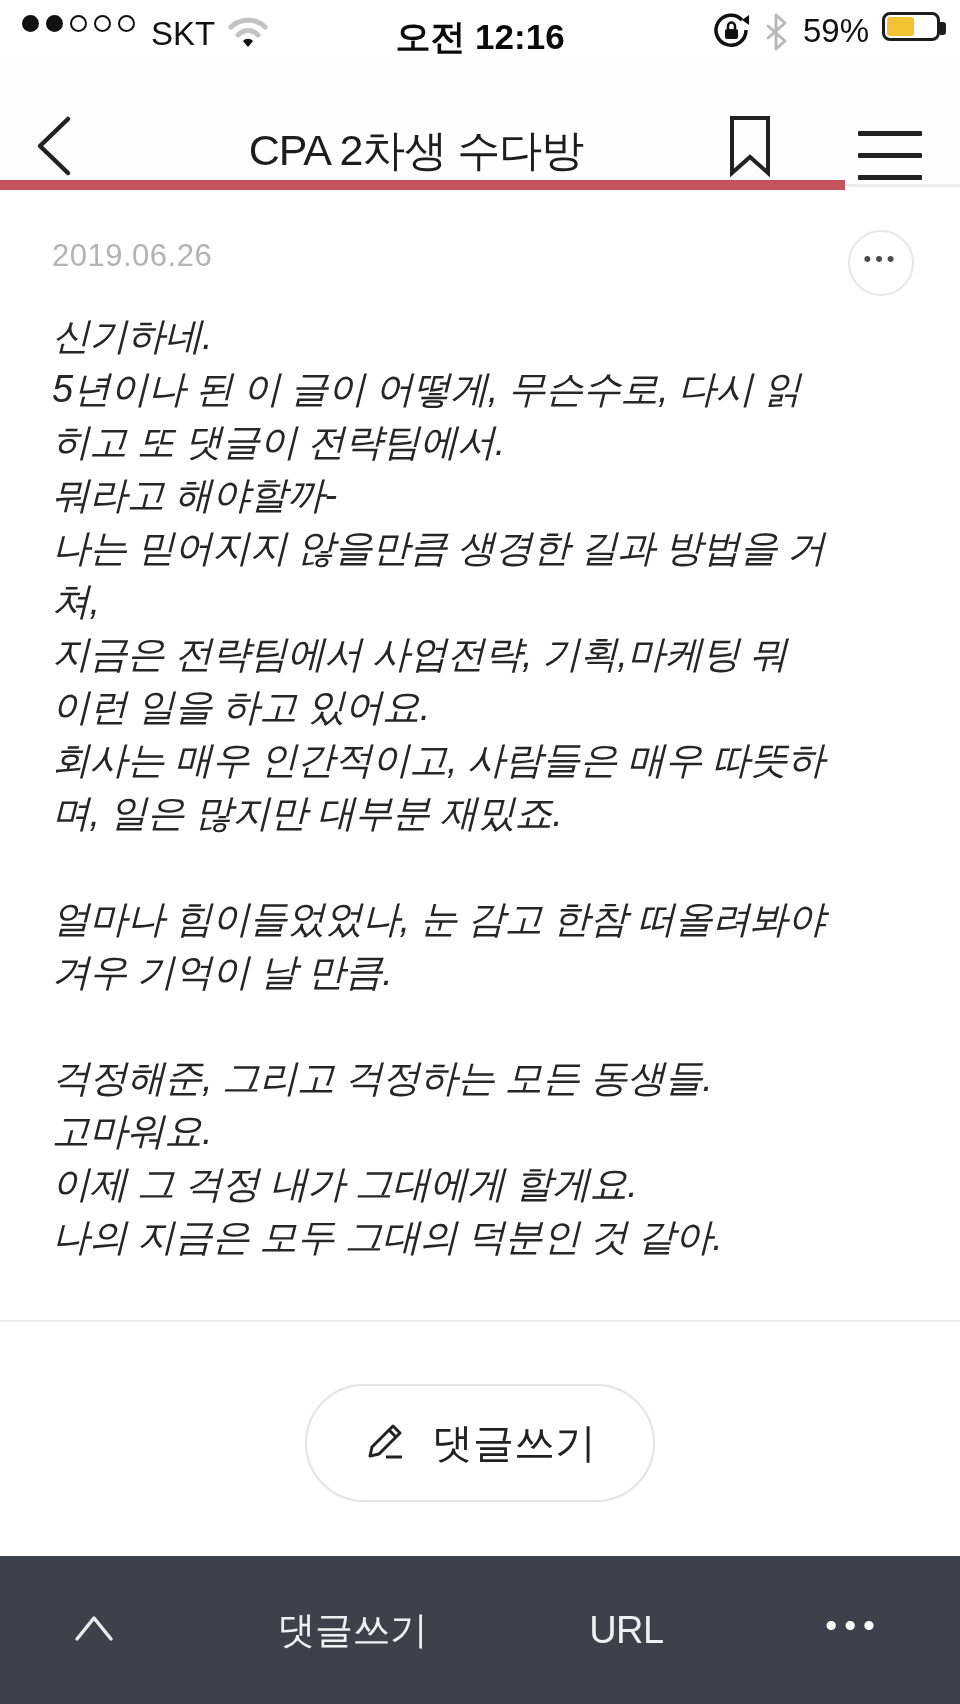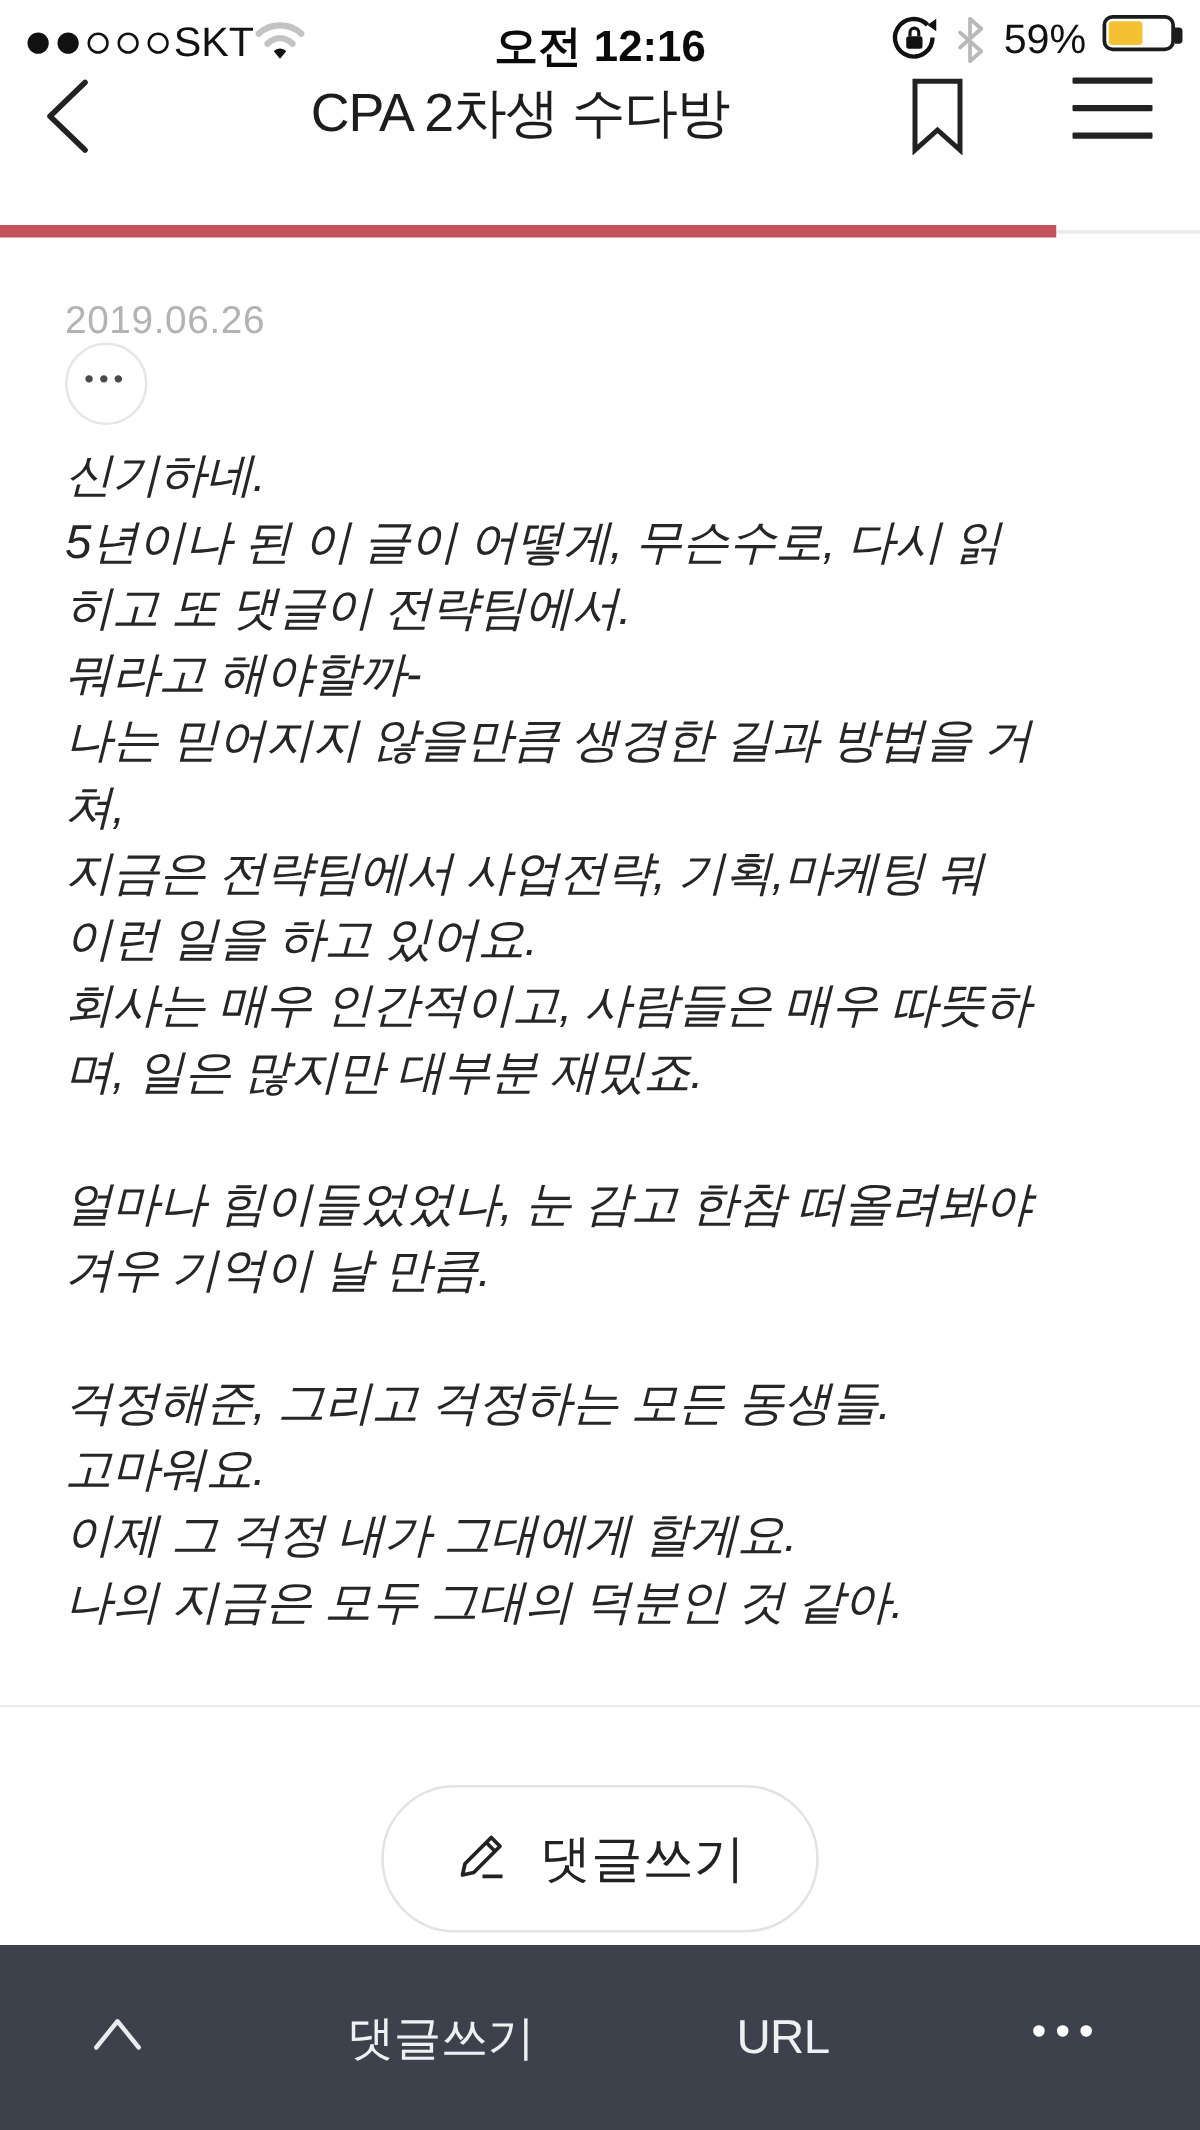--- a/index.html
+++ b/index.html
@@ -4,46 +4,46 @@
 <style>
   * { margin:0; padding:0; box-sizing:border-box; }
   html,body { background:#fff; }
   .screen {
     width:960px; height:1704px; background:#ffffff; position:relative;
     font-family:"Liberation Sans", sans-serif; overflow:hidden; margin:0 auto;
   }
   
   .statusbar { height:62px; display:flex; align-items:center; justify-content:space-between;
     padding:6px 20px 0 22px; position:relative; color:#111; }
-  .sb-left { display:flex; align-items:center; }
+  .sb-left { display:flex; align-items:flex-start; gap:12px; }
   .sig-dots { display:flex; gap:7px; margin-right:4px; }
   .sig-dot { width:17px; height:17px; border-radius:50%; border:2px solid #111; }
   .sig-dot.filled { background:#111; }
   .carrier { font-size:33px; color:#111; }
   .sb-time { position:absolute; left:50%; transform:translateX(-50%); top:14px;
     font-size:35px; font-weight:700; color:#0a0a0a; }
   .sb-right { display:flex; gap:13px; }
   .pct { font-size:33px; color:#111; }
   .battery { position:relative; width:58px; height:29px; border:3px solid #1c1c1c; border-radius:8px; }
   .battery-fill { position:absolute; left:2px; top:2px; bottom:2px; border-radius:3px; background:#f2c233; }
   .battery-nub { position:absolute; right:-9px; top:7px; width:6px; height:13px; background:#1c1c1c; border-radius:0 3px 3px 0; }
   
-  .navbar { height:118px; display:flex; align-items:flex-start; padding:0 38px 0 34px; background:#fefefe; }
+  .navbar { height:118px; display:flex; align-items:flex-end; padding:0 38px 0 34px; background:#fefefe; }
   .back-btn { width:70px; background:none; border:none; display:flex; align-items:center; cursor:pointer; }
   .nav-title { flex:1; text-align:center; font-size:43px; font-weight:500; color:#1d1d1f; letter-spacing:-1px; }
   .bookmark-btn, .menu-btn { background:none; border:none; cursor:pointer; display:flex; align-items:center; }
   .bookmark-btn { margin-right:86px; }
   .menu-icon span { display:block; width:64px; height:5px; background:#222; border-radius:1px; }
   .menu-icon span + span { margin-top:17px; }
   
   .progress-track { height:10px; position:relative; background:#fff; }
   .progress-rest { position:absolute; left:0; right:0; top:4px; height:3px; background:#ececec; }
   .progress-fill { position:absolute; left:0; top:0; height:10px; background:#c4535d; }
   
-  .post-head { margin:40px 46px 0 52px; display:flex; justify-content:space-between; align-items:flex-start;flex-direction:column; }
+  .post-head { margin:40px 46px 0 52px; display:flex; justify-content:space-between; align-items:flex-start; }
   .post-date { font-size:31px; color:#b3b3b3; letter-spacing:.5px; padding-top:8px; }
   .more-btn { width:66px; height:66px; border:2px solid #e6e6e6; border-radius:50%; background:#fff;
     color:#4a4a4a; cursor:pointer; display:flex; align-items:center; justify-content:center; }
   .more-dots { font-size:22px; letter-spacing:4px; line-height:0; margin-top:-8px; color:#4a4a4a; }
   .post-body { margin:14px 48px 0 52px; font-size:38px; color:#262626; letter-spacing:-0.5px; }
   .post-line { height:53px; display:flex; align-items:center; white-space:pre; overflow:visible;font-style:italic; }
   
   .divider { height:2px; background:#ededed; border:none; margin-top:56px; }
   .comment-pill { margin:62px auto 0; width:350px; height:118px; border:2px solid #e3e3e3; border-radius:62px;
     background:#fff; display:flex; align-items:center; justify-content:center; gap:22px;

